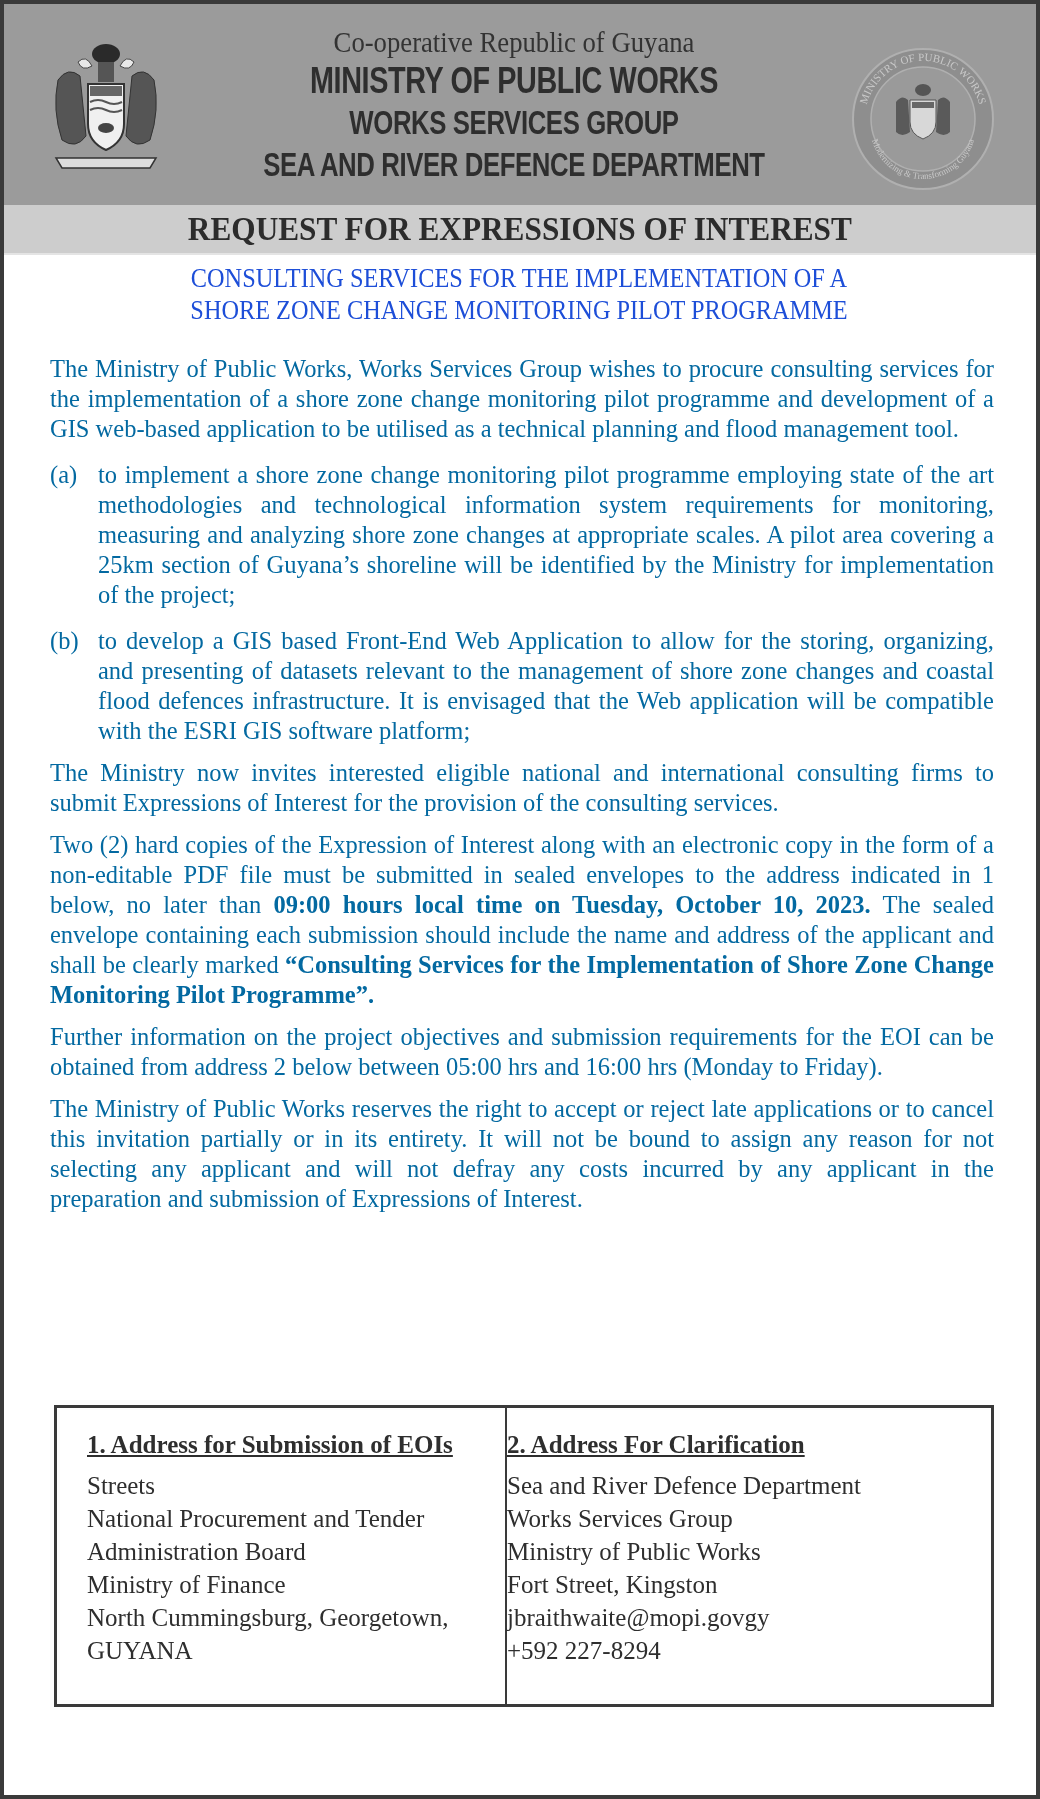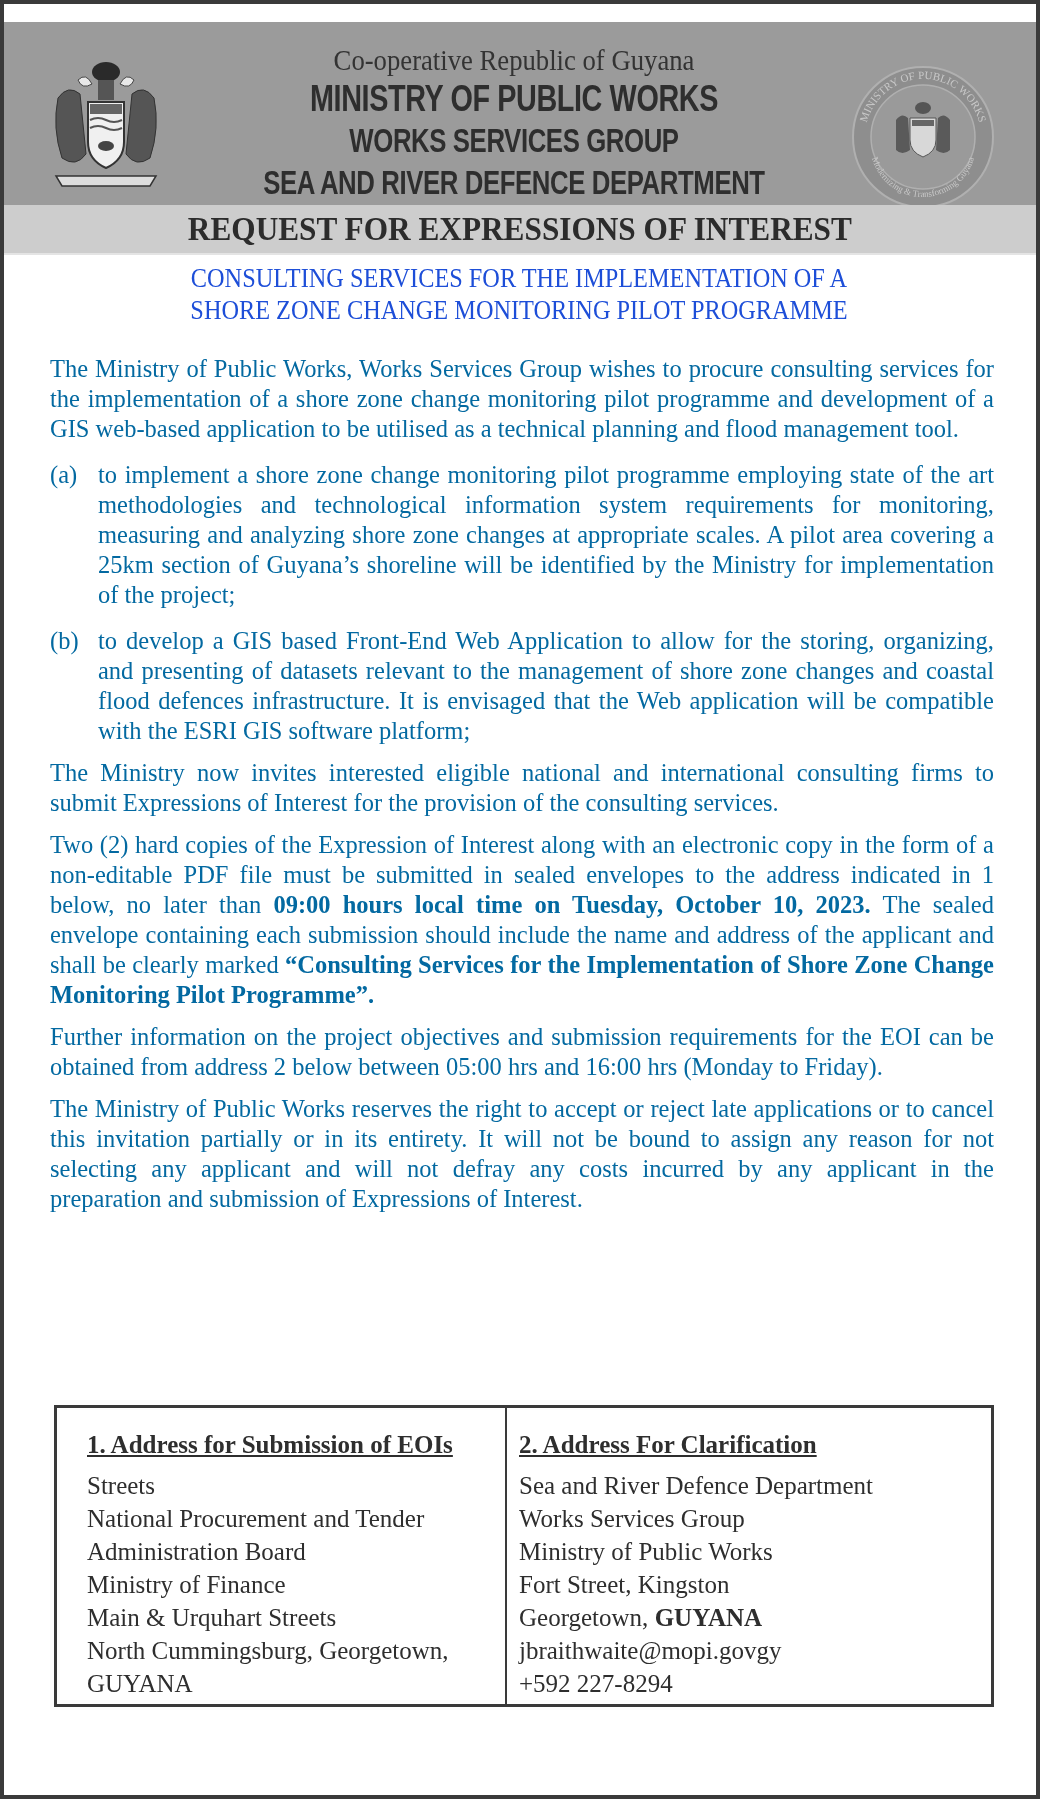--- a/index.html
+++ b/index.html
@@ -4,21 +4,21 @@
 <style>
   html, body { margin: 0; padding: 0; background: #ffffff; }
   body { width: 1040px; height: 1799px; overflow: hidden; }
   .page {
     position: absolute; left: 0; top: 0;
     width: 1040px; height: 1799px; box-sizing: border-box;
     border: 4px solid #3a3a3a; background: #ffffff;
     font-family: "Liberation Serif", serif; color: #2a2a2a;
   }
   .header {
-    position: absolute; left: 0; top: 18px; width: 1032px; height: 201px;
+    position: absolute; left: 0; top: 0; width: 1032px; height: 201px;
     background: #9b9b9b;
   }
   .crest { position: absolute; left: 46px; top: 36px; width: 112px; height: 140px; }
   .seal { position: absolute; left: 846px; top: 42px; width: 146px; height: 146px; }
   .h-lines { position: absolute; left: 180px; top: 0; width: 660px; text-align: center; }
   .h-country { position: absolute; top: 22px; left: 0; width: 100%; font-size: 29px; color: #333; transform: scaleX(0.92); }
   .h-cond {
     position: absolute; left: 0; width: 100%; font-family: "Liberation Sans", sans-serif;
     font-weight: bold; color: #2e2e2e; letter-spacing: -0.5px;
   }
@@ -41,21 +41,21 @@
   .list-item { display: flex; margin: 16px 0 12px 0; }
   .list-item .label { width: 48px; flex: none; }
   .list-item .text { flex: 1; text-align: justify; }
   b { font-weight: bold; }
   .addr-table {
     position: absolute; left: 50px; top: 1401px; width: 940px; height: 302px;
     border: 3px solid #3a3a3a; box-sizing: border-box; display: flex;
   }
   .addr-col { box-sizing: border-box; padding: 20px 0 0 30px; font-size: 25px; line-height: 33px; color: #2e2e2e; }
   .addr-col.left { width: 450px; border-right: 2px solid #3a3a3a; }
-  .addr-col.right { flex: 1; padding-left: 12px; }
+  .addr-col.right { flex: 1; padding-left: 0; }
   .addr-head { font-weight: bold; text-decoration: underline; margin-bottom: 8px; font-size: 25px; }
   .addr-line { white-space: nowrap; }
 </style>
 </head>
 <body>
 
 <div class="page">
 
   <div class="header">
     <svg class="crest" viewBox="0 0 112 140">
@@ -127,29 +127,27 @@
     <p class="p">The Ministry of Public Works reserves the right to accept or reject late applications or to cancel this invitation partially or in its entirety. It will not be bound to assign any reason for not selecting any applicant and will not defray any costs incurred by any applicant in the preparation and submission of Expressions of Interest.</p>
   </div>
 
   <div class="addr-table">
     <div class="addr-col left">
       <div class="addr-head">1. Address for Submission of EOIs</div>
       <div class="addr-line">Streets</div>
       <div class="addr-line">National Procurement and Tender</div>
       <div class="addr-line">Administration Board</div>
       <div class="addr-line">Ministry of Finance</div>
-      <div class="addr-line">Main &amp; Urquhart Streets</div>
       <div class="addr-line">North Cummingsburg, Georgetown,</div>
       <div class="addr-line">GUYANA</div>
     </div>
     <div class="addr-col right">
       <div class="addr-head">2. Address For Clarification</div>
       <div class="addr-line">Sea and River Defence Department</div>
       <div class="addr-line">Works Services Group</div>
       <div class="addr-line">Ministry of Public Works</div>
       <div class="addr-line">Fort Street, Kingston</div>
-      <div class="addr-line"><span>Georgetown, </span><b>GUYANA</b></div>
       <div class="addr-line">jbraithwaite@mopi.govgy</div>
       <div class="addr-line">+592 227-8294</div>
     </div>
   </div>
 
 </div>
 
 </body></html>

